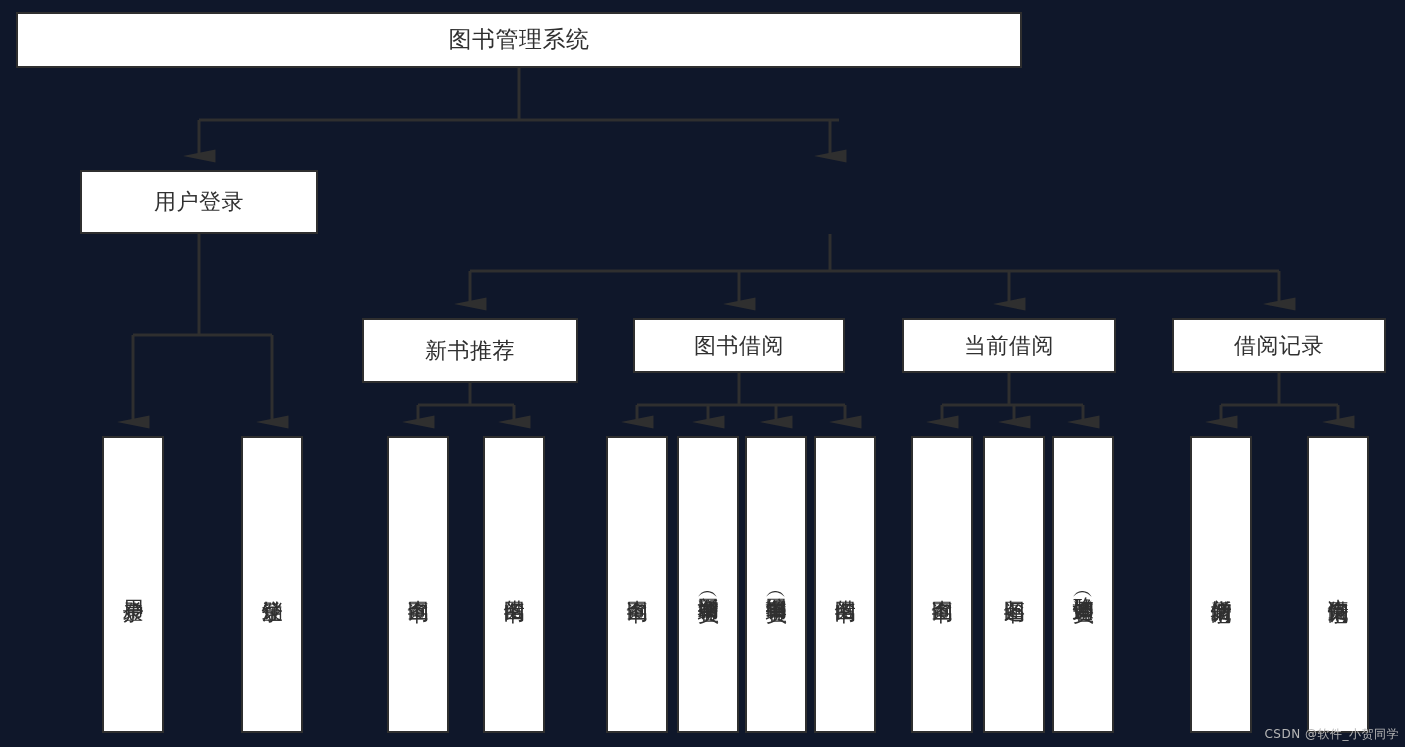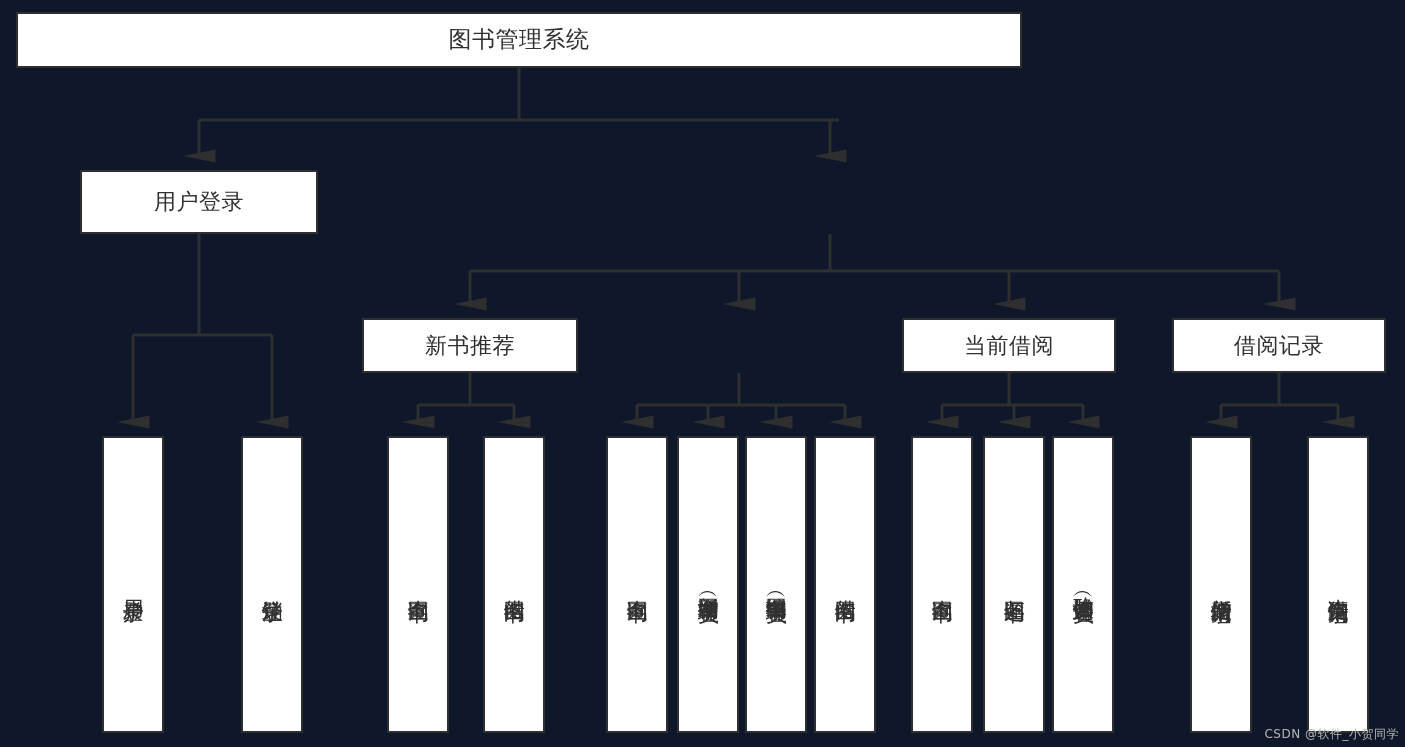--- a/index.html
+++ b/index.html
@@ -129,22 +129,25 @@
   </svg>
 
   <div class="node level0" style="left: 16px; top: 12px; width: 1006px; height: 56px;">
     <span class="label">图书管理系统</span>
   </div>
 
   <div class="node level1" style="left: 80px; top: 170px; width: 238px; height: 64px;">
     <span class="label">用户登录</span>
   </div>
 
-  <div class="node level2" style="left: 362px; top: 318px; width: 216px; height: 55px;">
+  <div class="node level2" style="left: 362px; top: 318px; width: 216px; height: 65px;">
     <span class="label">新书推荐</span>
+  </div>
+  <div class="node level2" style="left: 633px; top: 318px; width: 212px; height: 55px;">
+    <span class="label">图书借阅</span>
   </div>
   <div class="node level2" style="left: 902px; top: 318px; width: 214px; height: 55px;">
     <span class="label">当前借阅</span>
   </div>
   <div class="node level2" style="left: 1172px; top: 318px; width: 214px; height: 55px;">
     <span class="label">借阅记录</span>
   </div>
 
   <div class="node leaf" style="left: 102px; top: 436px; width: 62px; height: 297px;">
     <span class="label">用户登录</span>

